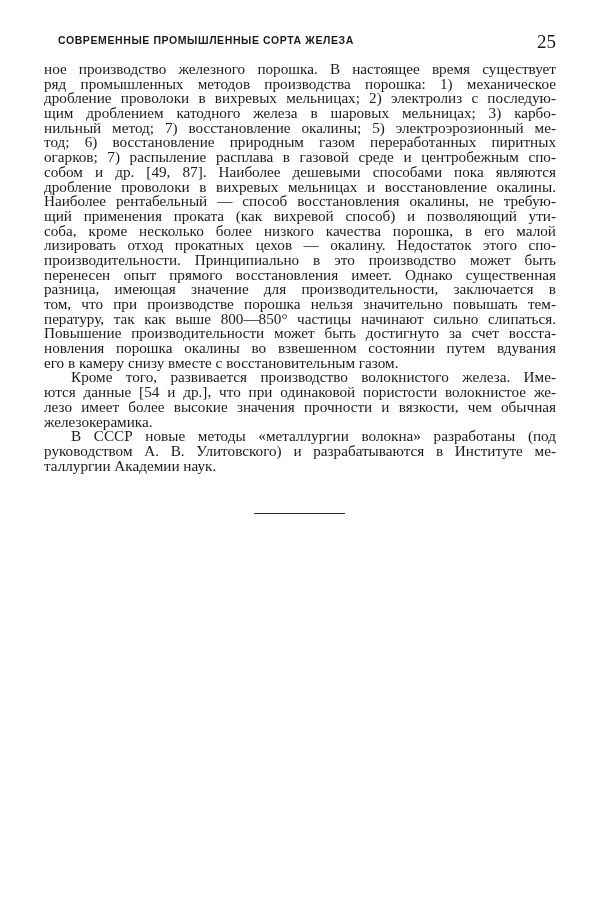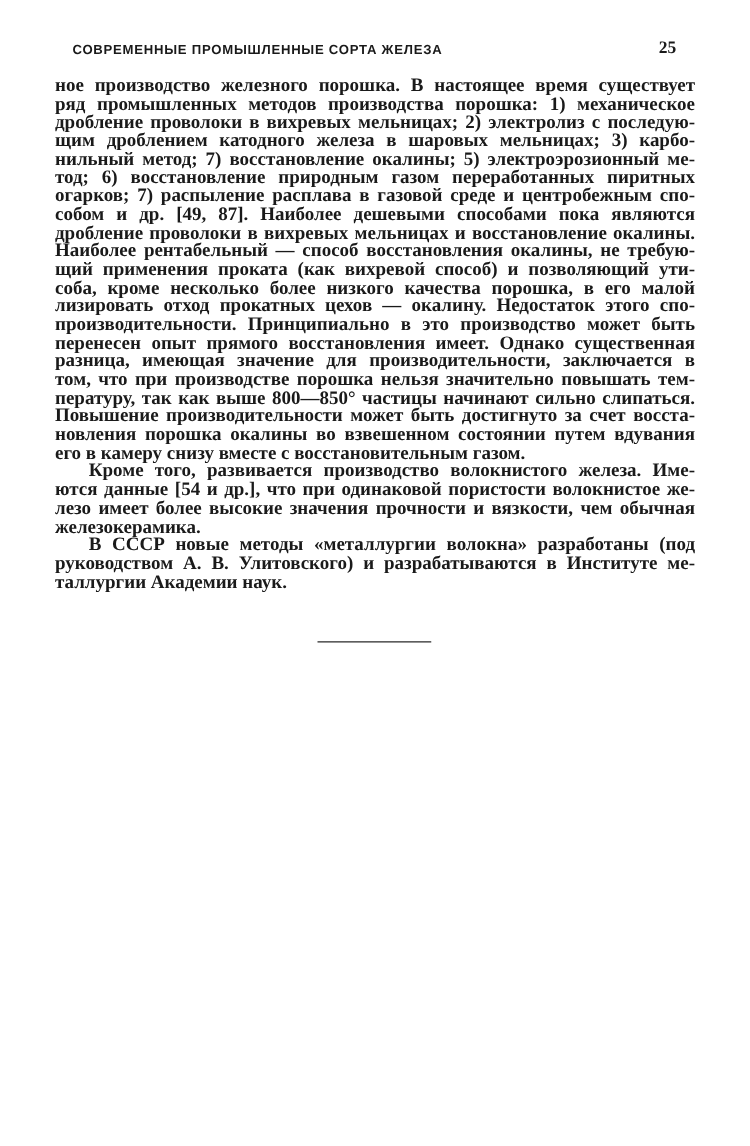--- a/index.html
+++ b/index.html
@@ -2,22 +2,22 @@
 <html><head>
 <meta charset="utf-8">
 <style>
   html, body { margin:0; padding:0; background:#ffffff; }
   body { width:600px; height:917px; position:relative; overflow:hidden;
          font-family:"Liberation Serif","DejaVu Serif",serif; color:#1a1a1a; }
   .running-head { position:absolute; top:31px; left:44px; width:512px; height:18px; }
   .running-title { position:absolute; left:0; right:0; 
          font-family:"Liberation Sans","DejaVu Sans",sans-serif; font-weight:bold;
          font-size:10.5px; letter-spacing:0.6px; top:3px; padding-left:14px; }
-  .page-number { position:absolute; right:15px; top:0; font-size:14px; font-weight:bold; }
-  .body-text { position:absolute; top:62px; left:44px; width:512px;font-weight:bold; }
+  .page-number { position:absolute; right:0; top:0; font-size:19px; font-weight:normal; }
+  .body-text { position:absolute; top:62px; left:44px; width:512px; }
   .line { display:block; height:14.7px; line-height:14.7px; font-size:15.2px;
           text-align:justify; text-align-last:justify; white-space:nowrap; }
   .line.last { text-align-last:left; }
   .line.indent { padding-left:27px; }
   .separator { position:absolute; top:513px; left:254px; width:91px; height:0;
                border-top:1.2px solid #2a2a2a; }
 </style>
 </head>
 <body>
 

